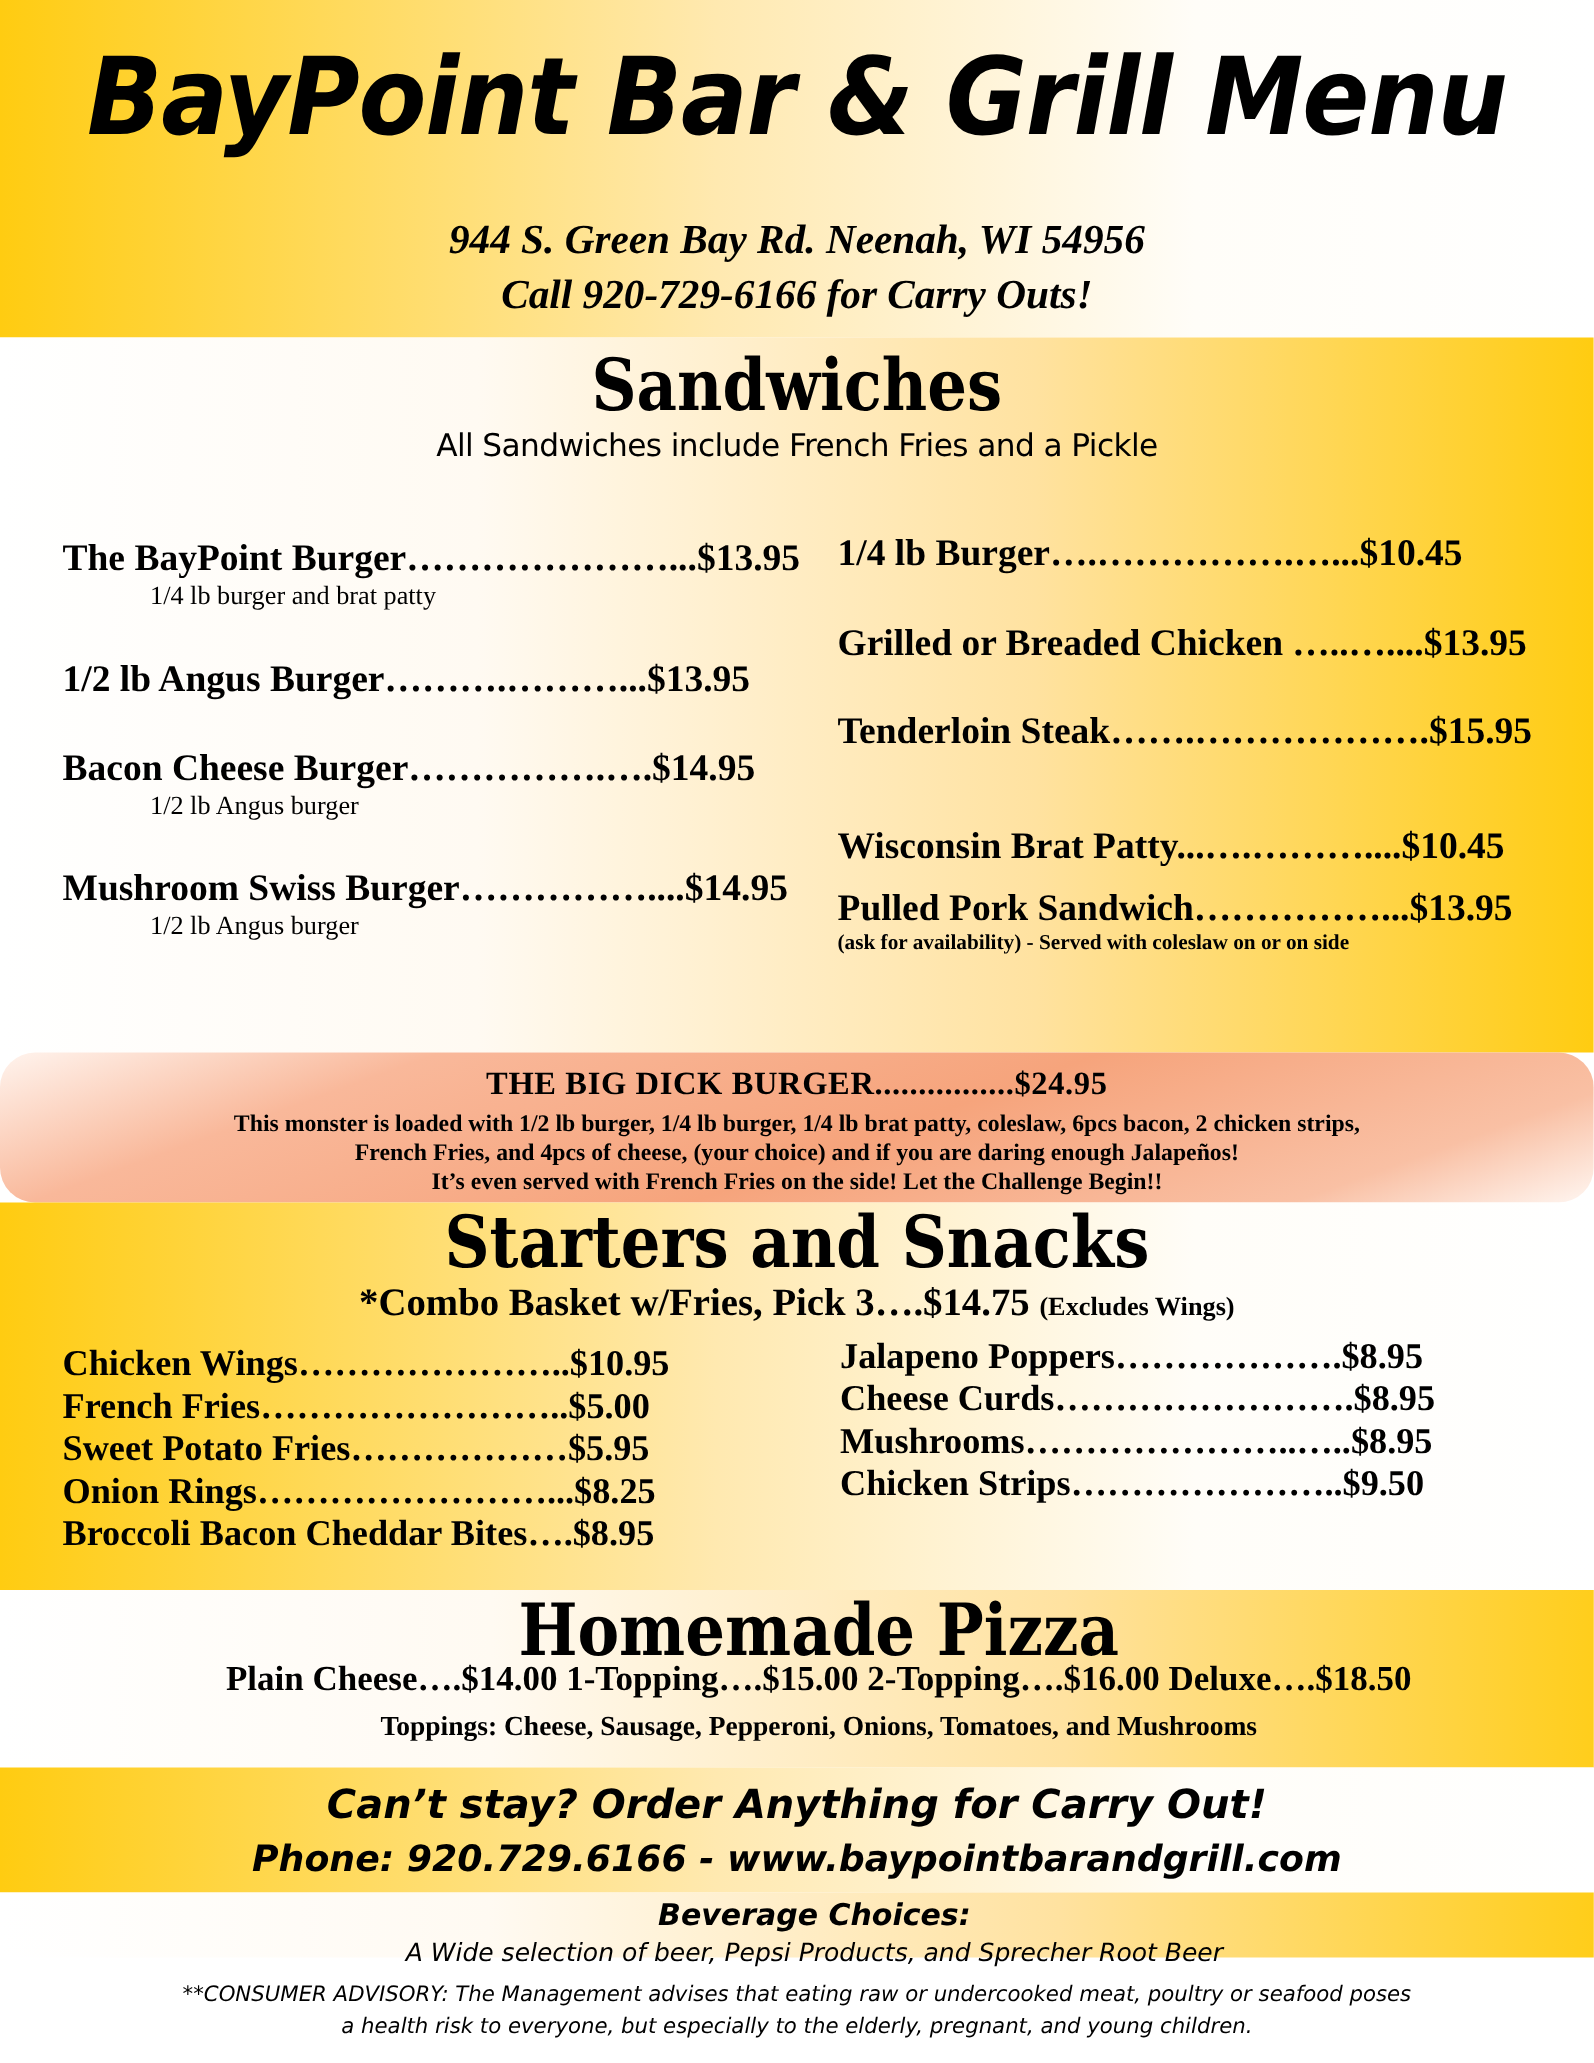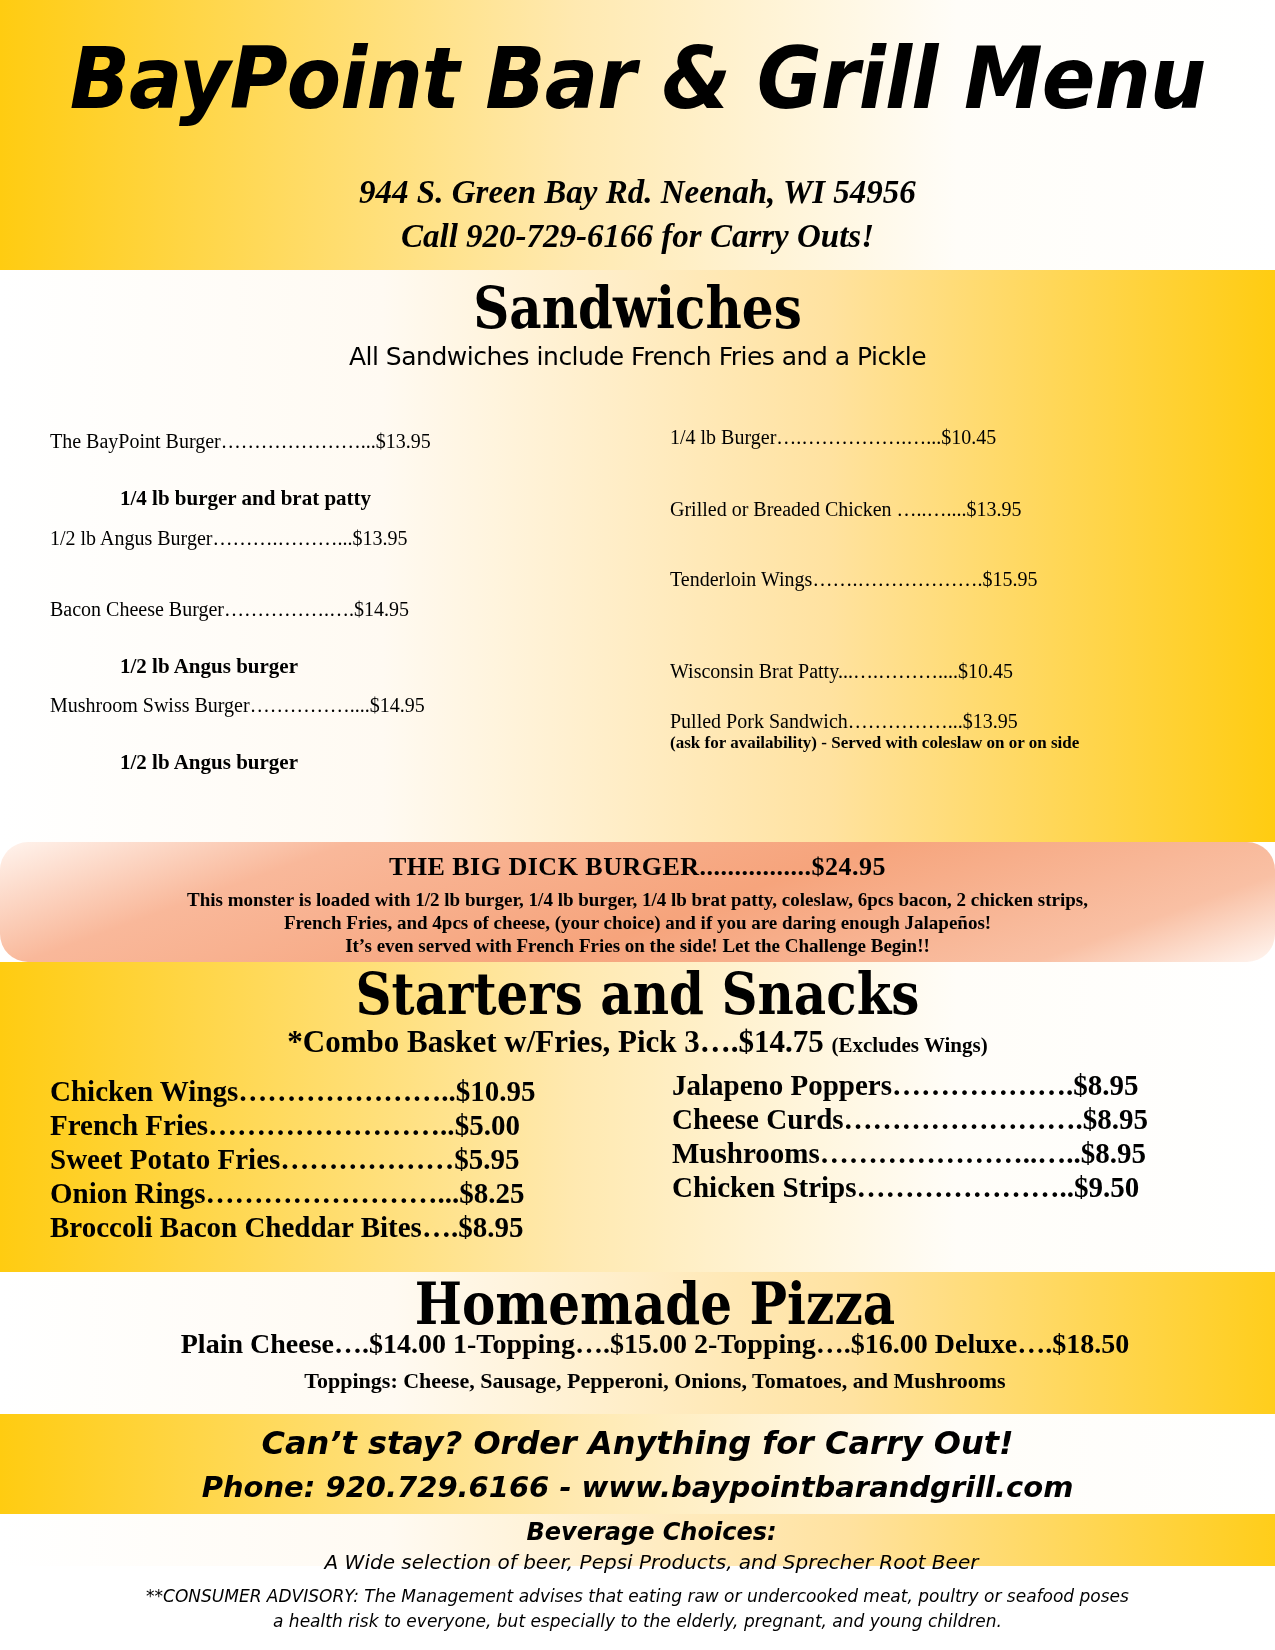--- a/index.html
+++ b/index.html
@@ -38,22 +38,22 @@
   .sand-sub {
     position: absolute; top: 72px; left: 0; width: 100%; text-align: center;
     font-family: "DejaVu Sans", sans-serif; font-size: 25px; letter-spacing: -0.5px;
   }
   .toppings {
     position: absolute; top: 128px; left: 42px; width: 1200px;
     font-family: "DejaVu Sans Mono", monospace; font-weight: bold; font-size: 20px;
   }
   .col { position: absolute; }
   .item { position: absolute; white-space: nowrap; }
-  .item .name, .item .price { font-weight: normal; font-size: 20px; }
-  .item .desc { display: block; font-size: 21px; padding-left: 70px; font-weight: bold; margin-top: 33px; }
+  .item .name, .item .price { font-weight: bold; font-size: 30px; }
+  .item .desc { display: block; font-size: 21px; padding-left: 70px; font-weight: normal; }
   .item .note { display: block; font-size: 17px; font-weight: bold; }
 
   
   #bigburger { top: 842px; height: 120px; border-radius: 28px; }
   .bb-title {
     position: absolute; top: 10px; left: 0; width: 100%; text-align: center;
     font-weight: bold; font-size: 26px; letter-spacing: 0.5px;
   }
   .bb-desc {
     position: absolute; top: 46px; left: 0; width: 100%; text-align: center;
@@ -134,21 +134,21 @@
     <span class="desc">1/2 lb Angus burger</span>
   </div>
 
   <div class="item" style="left:670px; top:156px;">
     <span class="name">1/4 lb Burger….…………….…...</span><span class="price">$10.45</span>
   </div>
   <div class="item" style="left:670px; top:228px;">
     <span class="name">Grilled or Breaded Chicken …..…....</span><span class="price">$13.95</span>
   </div>
   <div class="item" style="left:670px; top:298px;">
-    <span class="name">Tenderloin Wings…….……………….</span><span class="price">$15.95</span>
+    <span class="name">Tenderloin Steak…….……………….</span><span class="price">$15.95</span>
   </div>
   <div class="item" style="left:670px; top:390px;">
     <span class="name">Wisconsin Brat Patty...….………....</span><span class="price">$10.45</span>
   </div>
   <div class="item" style="left:670px; top:440px;">
     <span class="name">Pulled Pork Sandwich……………...</span><span class="price">$13.95</span>
     <span class="note">(ask for availability)    - Served with coleslaw on or on side</span>
   </div>
 </div>
 

